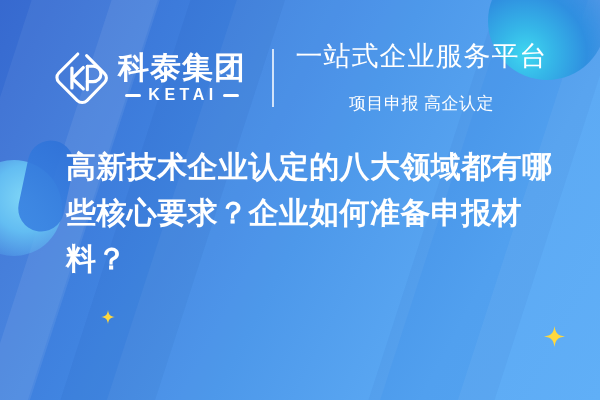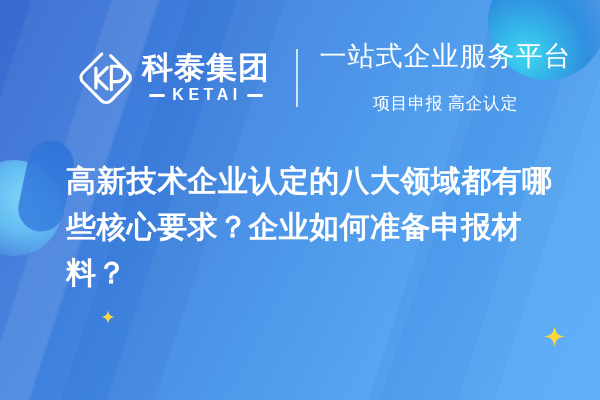--- a/index.html
+++ b/index.html
@@ -113,21 +113,21 @@
   
   .sparkle {
     position: absolute;
     pointer-events: none;
   }
   .sparkle svg { display: block; }
 
   
   .header {
     position: absolute;
-    left: 76px;
+    left: 52px;
     top: 42px;
     display: flex;
     align-items: center;
     height: 72px;
   }
   .logo-mark {
     width: 58px;
     height: 58px;
     flex: 0 0 58px;
     margin-right: 8px;
@@ -190,21 +190,21 @@
     color: #ffffff;
     letter-spacing: 0.5px;
     margin-top: 21px;
     white-space: nowrap;
   }
 
   
   .headline {
     position: absolute;
     left: 66px;
-    top: 158px;
+    top: 144px;
     width: 500px;
     font-size: 30px;
     font-weight: 700;
     color: #ffffff;
     line-height: 46px;
     letter-spacing: 0.4px;
   }
 </style>
 </head>
 <body>

